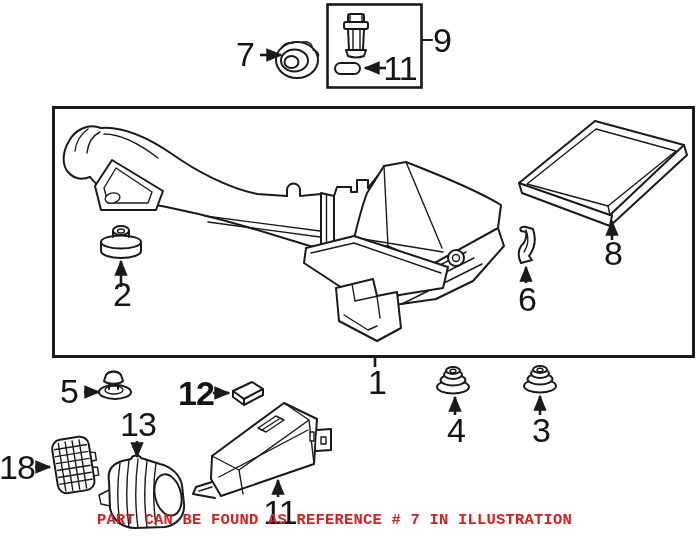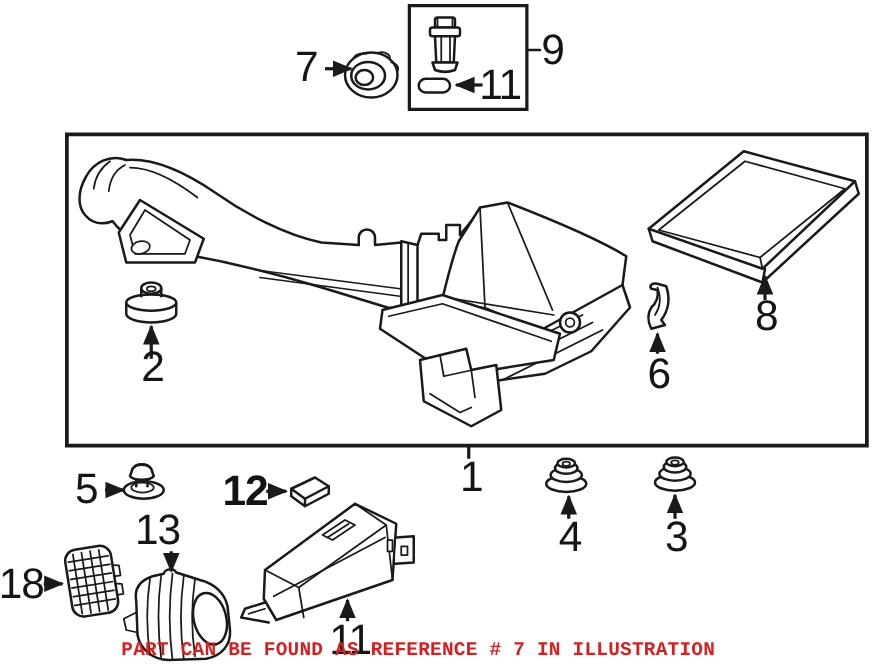--- a/index.html
+++ b/index.html
@@ -203,19 +203,19 @@
   <div class="callout" style="left:442px;top:40px;">9</div>
   <div class="callout" style="left:400px;top:68px;">11</div>
   <div class="callout" style="left:122px;top:294px;">2</div>
   <div class="callout" style="left:527px;top:299px;">6</div>
   <div class="callout" style="left:613px;top:253px;">8</div>
   <div class="callout" style="left:377px;top:382px;">1</div>
   <div class="callout" style="left:456px;top:430px;">4</div>
   <div class="callout" style="left:541px;top:430px;">3</div>
   <div class="callout" style="left:69px;top:391px;">5</div>
   <div class="callout" style="left:196px;top:393px;font-weight:bold;">12</div>
-  <div class="callout" style="left:126px;top:424px;">13</div>
+  <div class="callout" style="left:138px;top:424px;">13</div>
   <div class="callout" style="left:17px;top:467px;">18</div>
   <div class="callout" style="left:280px;top:512px;">11</div>
 
   <div class="caption">PART CAN BE FOUND AS REFERENCE # 7 IN ILLUSTRATION</div>
 
 </div>
 
 </body></html>

